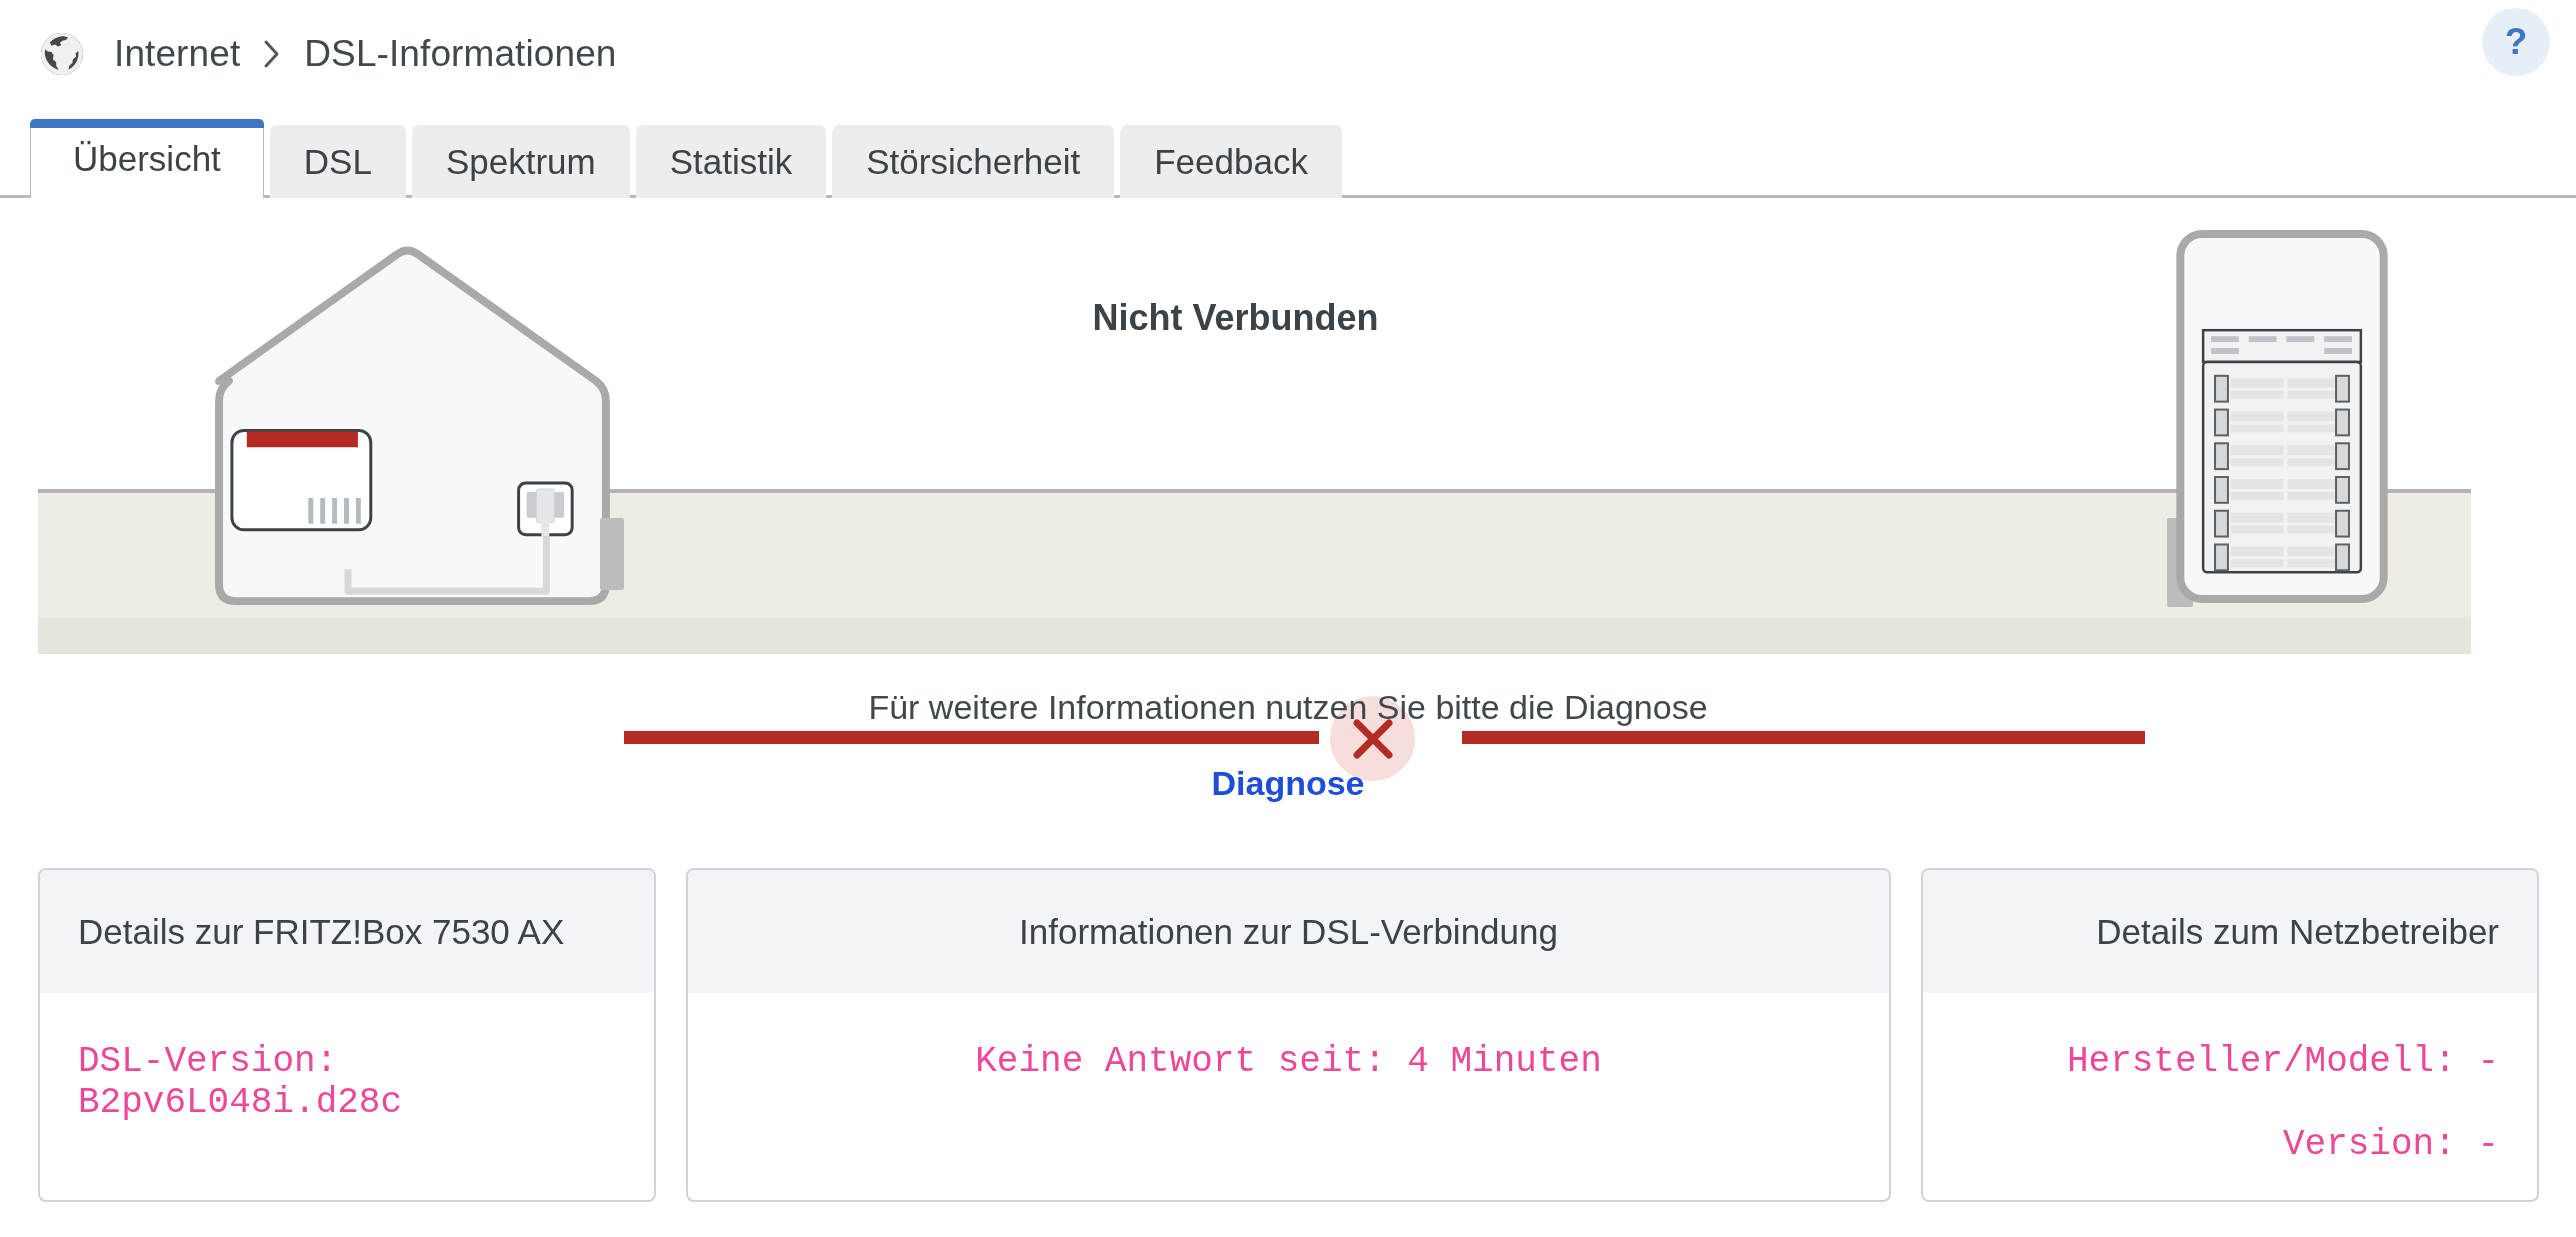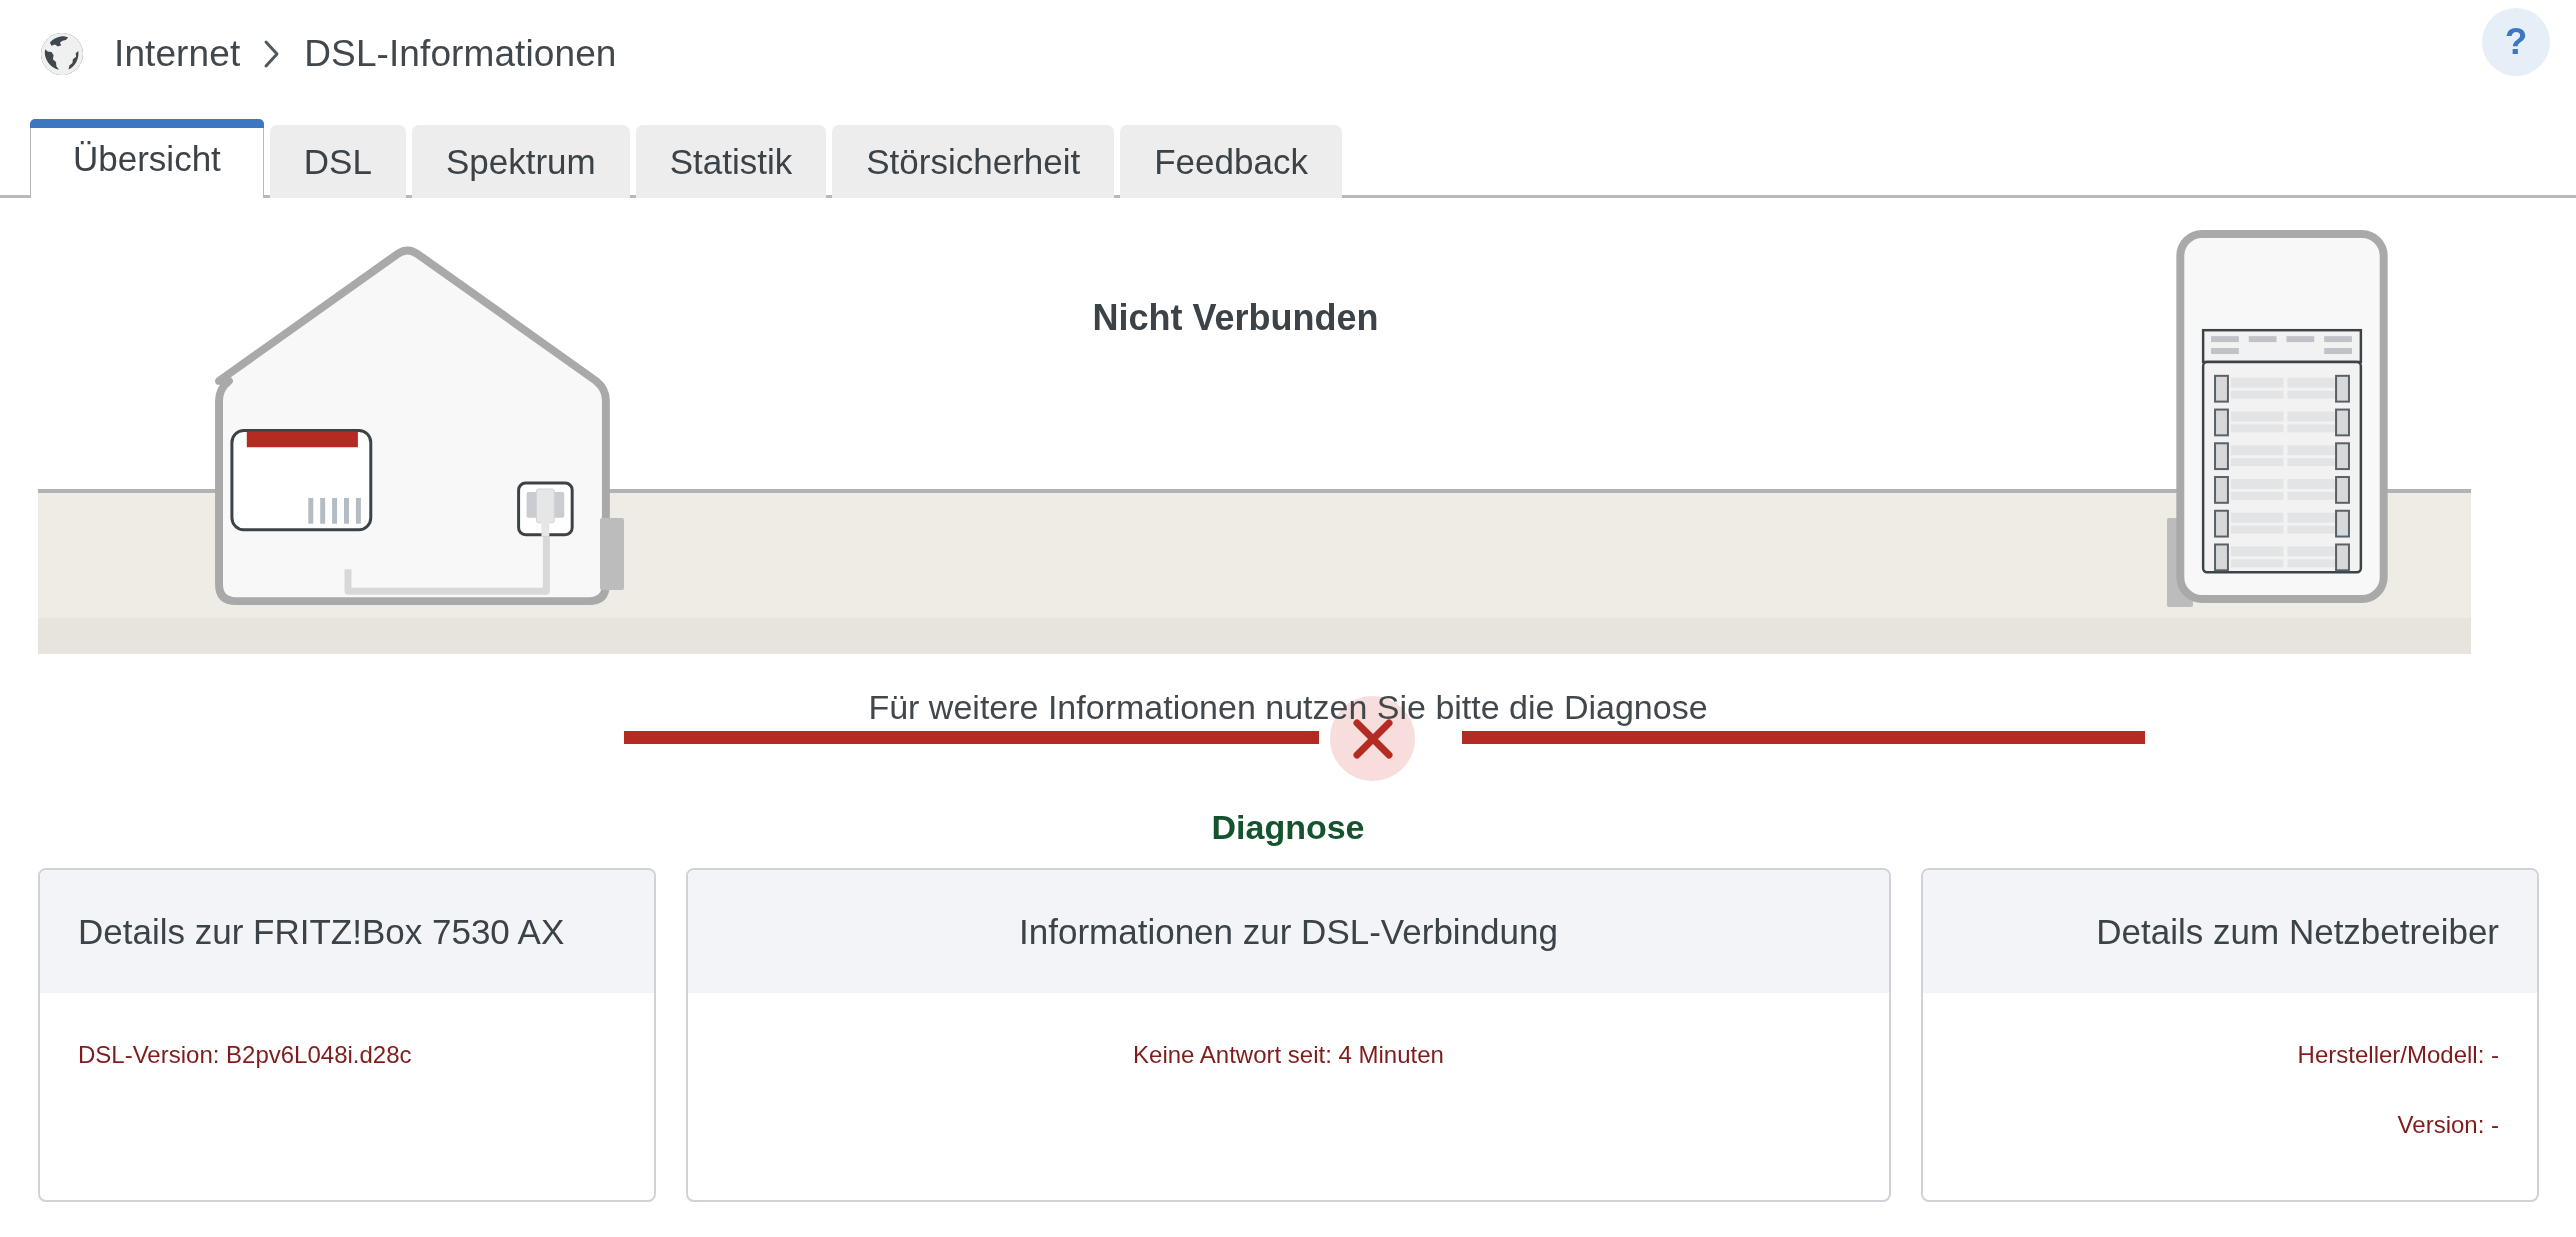--- a/index.html
+++ b/index.html
@@ -222,23 +222,22 @@
     font-size: 34px;
     color: #41484d;
   }
   .diagnose-link {
     position: absolute;
     left: 0; right: 0;
     top: 764px;
     text-align: center;
     font-size: 34px;
     font-weight: bold;
-    color: #14532d;
+    color: #1d4ed8;
     cursor: pointer;
-    margin-top: 44px;
   }
 
   
   .cards {
     position: absolute;
     left: 38px;
     top: 868px;
     width: 2501px;
     height: 334px;
     display: flex;
@@ -264,25 +263,26 @@
     font-weight: normal;
     color: #3c4348;
     padding: 0 38px;
   }
   .card.c1 .card-header { justify-content: flex-start; }
   .card.c2 .card-header { justify-content: center; }
   .card.c3 .card-header { justify-content: flex-end; }
   .card-body {
     flex: 1;
     padding: 48px 38px 0;
-    font-size: 24px;
-    color: #7f1d1d;
+    font-size: 36px;
+    color: #ec4899;
     display: flex;
     flex-direction: column;
     gap: 42px;
+    font-family: Liberation Mono, monospace;
   }
   .card.c1 .card-body { align-items: flex-start; }
   .card.c2 .card-body { align-items: center; }
   .card.c3 .card-body { align-items: flex-end; }
 </style>
 </head>
 <body>
 
 <div class="header">
   <span class="globe-icon">

